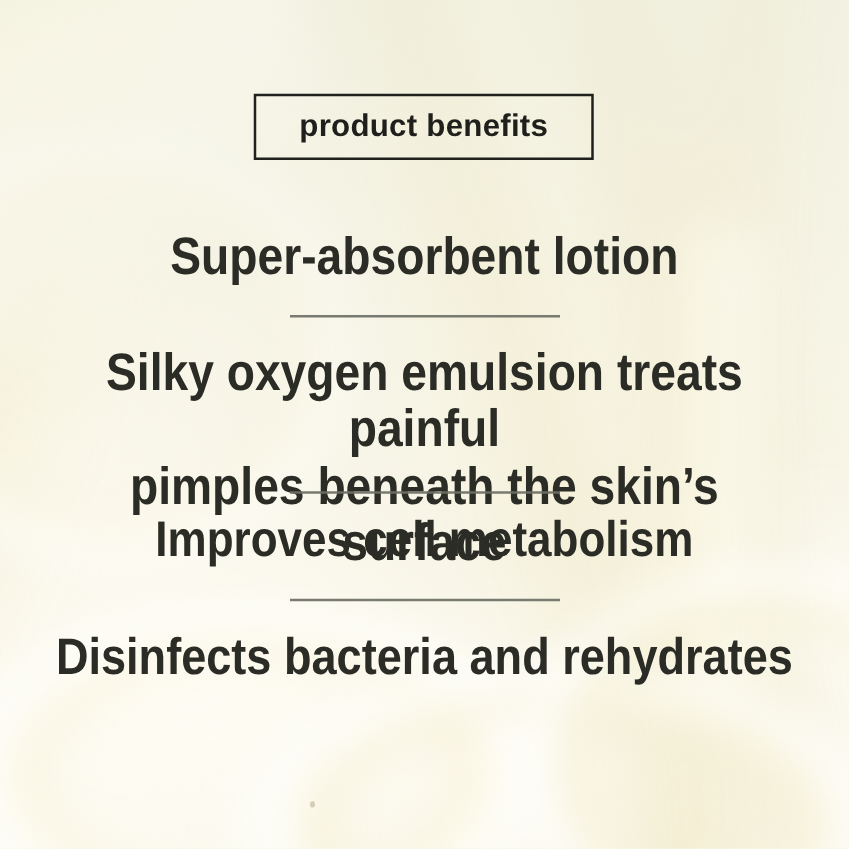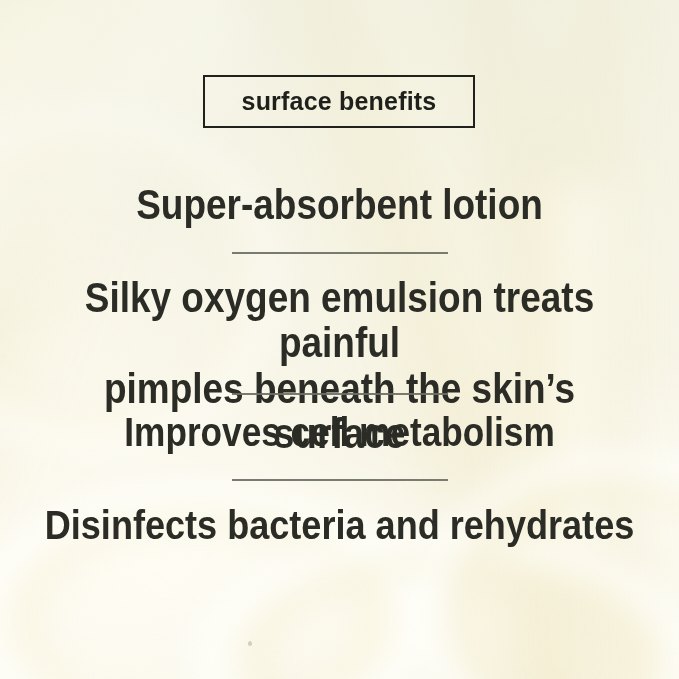--- a/index.html
+++ b/index.html
@@ -191,21 +191,21 @@
   <div class="bg-arc bg-arc-a"></div>
   <div class="bg-arc bg-arc-b"></div>
   <div class="bg-arc bg-arc-c"></div>
   <div class="bg-arc bg-arc-d"></div>
   <div class="bg-speck"></div>
   <div class="bg-layer bg-veil"></div>
 
   <div class="content">
 
     <div class="badge-box">
-      <span class="badge-label">surface benefits</span>
+      <span class="badge-label">product benefits</span>
     </div>
 
     <div class="benefit benefit-1">Super-absorbent lotion</div>
 
     <div class="rule rule-1"></div>
 
     <div class="benefit benefit-2">Silky oxygen emulsion treats painful
 pimples beneath the skin’s surface</div>
 
     <div class="rule rule-2"></div>

